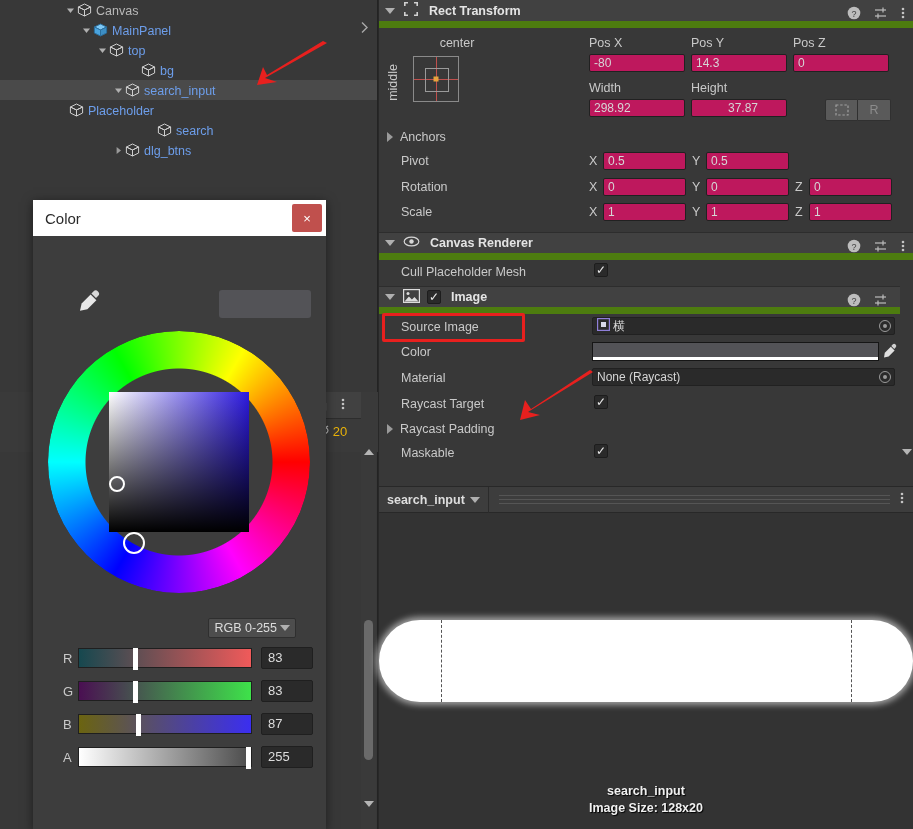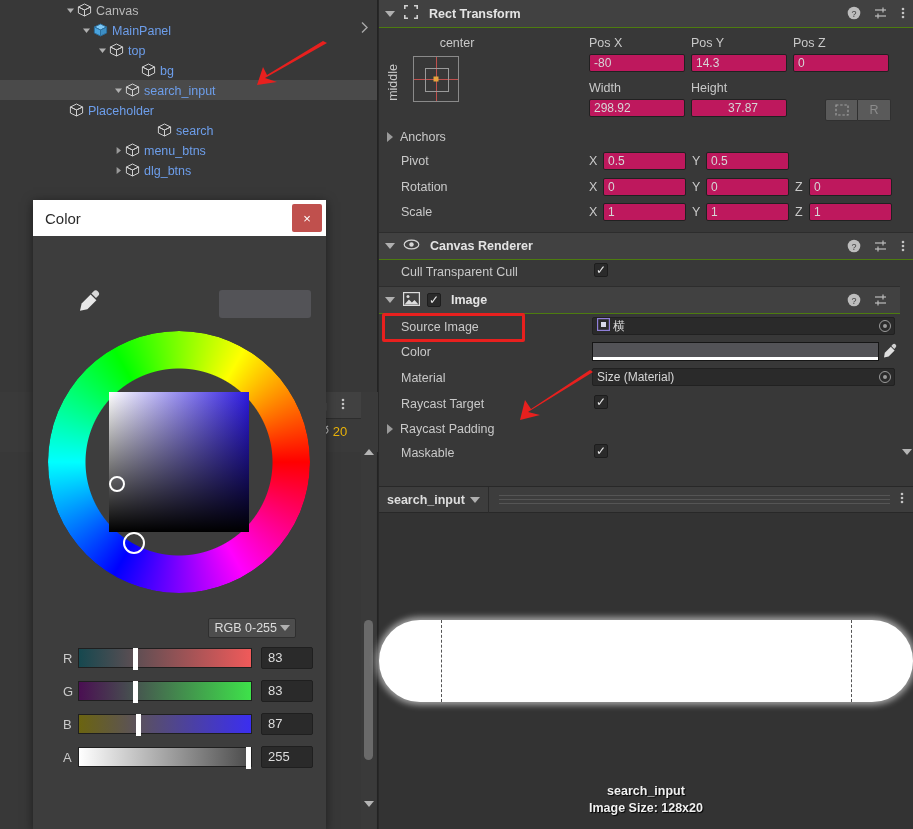--- a/index.html
+++ b/index.html
@@ -39,21 +39,21 @@
     position: absolute; right: 8px; top: 0; color: #a8a8a8; font-size: 13px;
   }
 
   
   #inspector {
     position: absolute; left: 379px; top: 0; width: 534px; height: 829px;
     background: #383838;
   }
   .comp-header {
     position: relative; height: 28px; background: #414141;
-    border-bottom: 1px solid #4d7c0f; display: flex; align-items: center;
+    border-bottom: 7px solid #4d7c0f; display: flex; align-items: center;
     padding-left: 6px;
   }
   .comp-title { font-size: 12.5px; font-weight: bold; color: #e4e4e4; margin-left: 10px; }
   .hdr-icons {
     position: absolute; right: 8px; top: 0; height: 28px;
     display: flex; align-items: center; gap: 13px;
   }
   .tri { width: 0; height: 0; border-left: 5px solid transparent;
          border-right: 5px solid transparent; border-top: 6px solid #b0b0b0; }
   .tri-r { width: 0; height: 0; border-top: 5px solid transparent;
@@ -269,27 +269,20 @@
               <path d="M7.5 1 L13.6 4 L7.5 7 L1.4 4 Z" fill="none" stroke="#cfcfcf" stroke-width="1"></path>
               <path d="M1.4 4 L7.5 7 L7.5 13 L1.4 10 Z" fill="none" stroke="#cfcfcf" stroke-width="1"></path>
               <path d="M13.6 4 L7.5 7 L7.5 13 L13.6 10 Z" fill="none" stroke="#cfcfcf" stroke-width="1"></path>
             </svg></span><span class="hlabel">search</span></div>
         <div class="hrow" style="padding-left: 112px;"><span class="foldout"><svg width="9" height="9" viewBox="0 0 9 9" style="vertical-align:middle">
               <path d="M2.6 1v7L7 4.5z" fill="#9a9a9a"></path>
             </svg></span><span class="cube"><svg width="15" height="14" viewBox="0 0 15 14">
               <path d="M7.5 1 L13.6 4 L7.5 7 L1.4 4 Z" fill="none" stroke="#cfcfcf" stroke-width="1"></path>
               <path d="M1.4 4 L7.5 7 L7.5 13 L1.4 10 Z" fill="none" stroke="#cfcfcf" stroke-width="1"></path>
               <path d="M13.6 4 L7.5 7 L7.5 13 L13.6 10 Z" fill="none" stroke="#cfcfcf" stroke-width="1"></path>
-            </svg></span><span class="hlabel">menu_btns</span></div>
-        <div class="hrow" style="padding-left: 112px;"><span class="foldout"><svg width="9" height="9" viewBox="0 0 9 9" style="vertical-align:middle">
-              <path d="M2.6 1v7L7 4.5z" fill="#9a9a9a"></path>
-            </svg></span><span class="cube"><svg width="15" height="14" viewBox="0 0 15 14">
-              <path d="M7.5 1 L13.6 4 L7.5 7 L1.4 4 Z" fill="none" stroke="#cfcfcf" stroke-width="1"></path>
-              <path d="M1.4 4 L7.5 7 L7.5 13 L1.4 10 Z" fill="none" stroke="#cfcfcf" stroke-width="1"></path>
-              <path d="M13.6 4 L7.5 7 L7.5 13 L13.6 10 Z" fill="none" stroke="#cfcfcf" stroke-width="1"></path>
             </svg></span><span class="hlabel">dlg_btns</span></div>
       </div>
 
     <div id="proj-strip">
       <div id="proj-tools">
         <div id="proj-lockrow">
           <span>
             <svg width="13" height="14" viewBox="0 0 13 14">
                 <path d="M3.5 6.5V4.2a2.8 2.8 0 0 1 5-1.7" fill="none" stroke="#c4c4c4" stroke-width="1.2"></path>
                 <rect x="1.5" y="6.5" width="8" height="6.5" fill="none" stroke="#c4c4c4" stroke-width="1.2"></rect>
@@ -521,21 +514,21 @@
         <span>
           <svg width="4" height="14" viewBox="0 0 4 14">
               <circle cx="2" cy="3" r="1.3" fill="#c4c4c4"></circle>
               <circle cx="2" cy="7" r="1.3" fill="#c4c4c4"></circle>
               <circle cx="2" cy="11" r="1.3" fill="#c4c4c4"></circle>
             </svg>
         </span>
       </div>
     </div>
     <div class="prop-body" style="height:26px;position:relative;">
-      <span class="plabel" style="position:absolute;left:22px;top:5px;">Cull Transparent Cull</span>
+      <span class="plabel" style="position:absolute;left:22px;top:5px;">Cull Placeholder Mesh</span>
       <span class="chk" style="position:absolute;left:215px;top:3px;">✓</span>
     </div>
 
     <div class="comp-header" style="border-top:1px solid #2d2d2d;">
       <span class="tri"></span>
       <span style="margin-left:8px;">
         <svg width="17" height="14" viewBox="0 0 17 14">
             <rect x="0.6" y="0.6" width="15.8" height="12.8" fill="none" stroke="#dcdcdc" stroke-width="1.2"></rect>
             <circle cx="5" cy="4.6" r="1.5" fill="#dcdcdc"></circle>
             <path d="M1.5 12.4l4.4-5 3 3.2 2.6-2.6 4 4.4z" fill="#dcdcdc"></path>
@@ -589,21 +582,21 @@
       </div>
       <span style="position:absolute;left:504px;top:29px;">
         <svg width="16" height="16" viewBox="0 0 16 16">
           <path d="M12.6 1.6a2.1 2.1 0 0 1 0 3l-1.3 1.3-3-3L9.6 1.6a2.1 2.1 0 0 1 3 0z" fill="#d0d0d0"></path>
           <path d="M7.8 3.8l-6 6L1 14.4l4.6-.8 6-6z" fill="#e0e0e0"></path>
         </svg>
       </span>
 
       <span class="plabel" style="position:absolute;left:22px;top:57px;">Material</span>
       <div class="objfield" style="position:absolute;left:213px;top:54px;width:303px;">
-        <span>Size (Material)</span>
+        <span>None (Raycast)</span>
         <span class="objsel"></span>
       </div>
 
       <span class="plabel" style="position:absolute;left:22px;top:83px;">Raycast Target</span>
       <span class="chk" style="position:absolute;left:215px;top:81px;">✓</span>
 
       <div style="position:absolute;left:8px;top:108px;display:flex;align-items:center;gap:7px;">
         <span class="tri-r"></span>
         <span class="plabel">Raycast Padding</span>
       </div>

